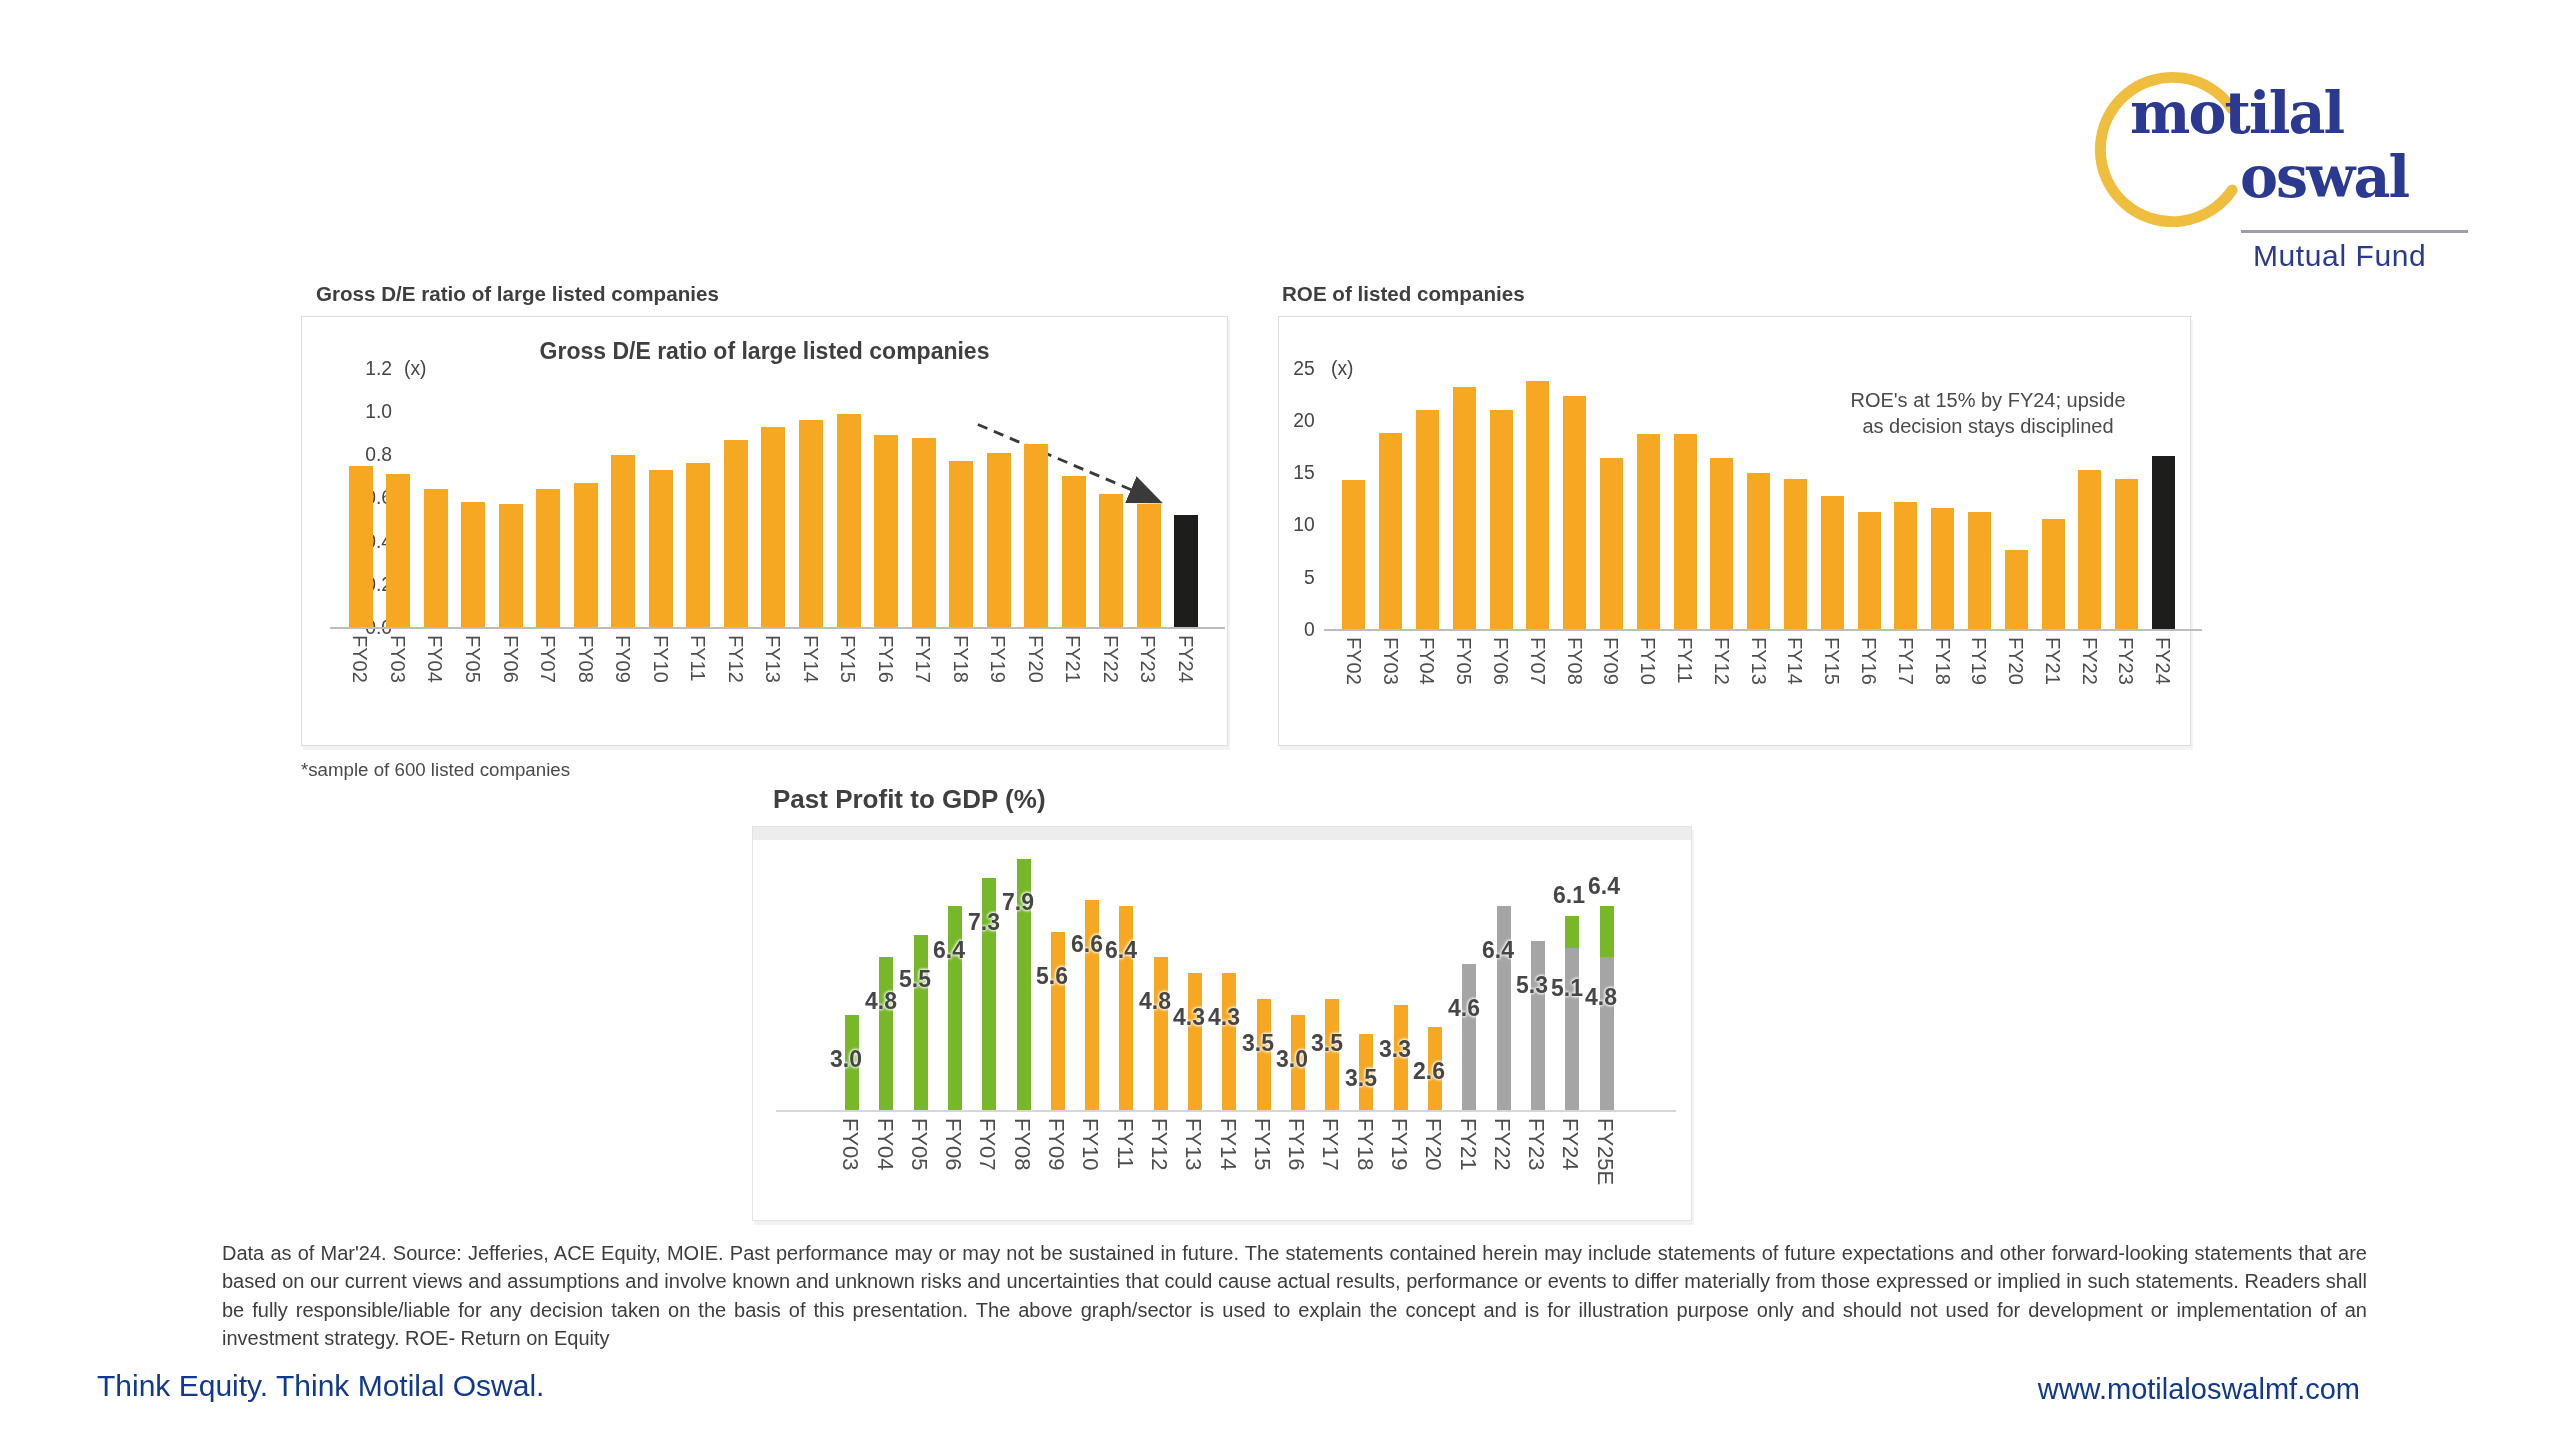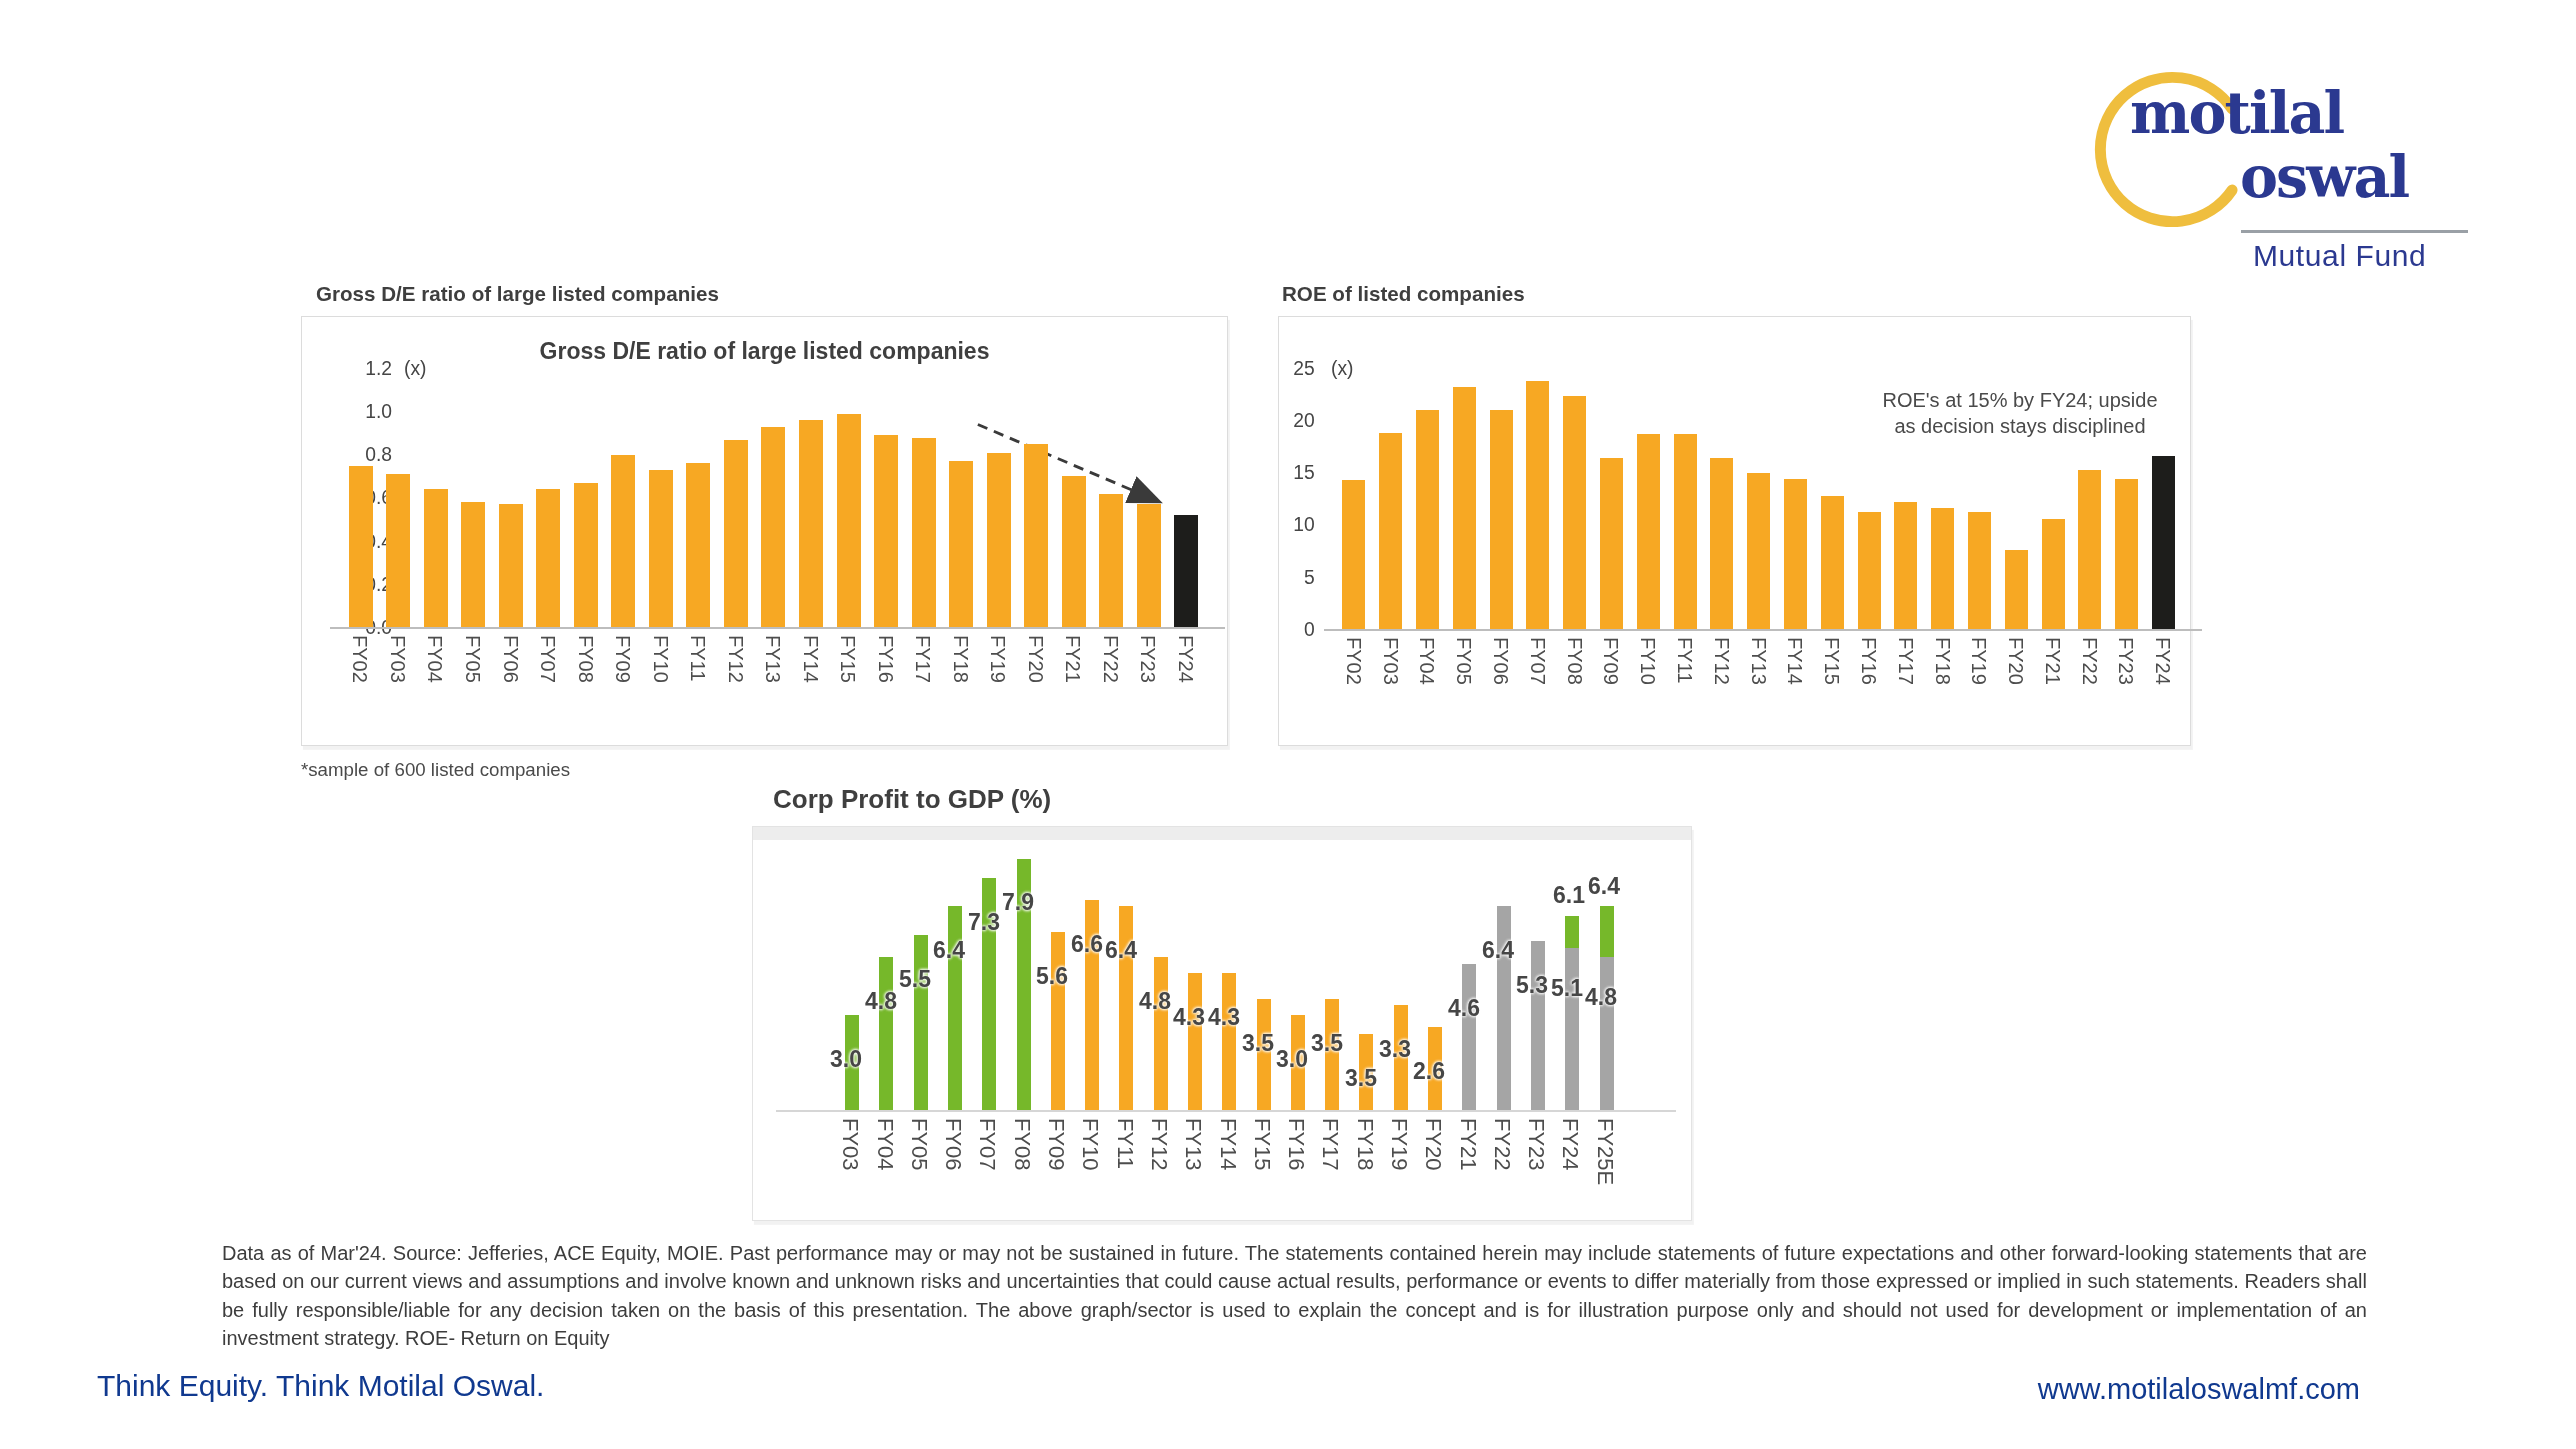--- a/index.html
+++ b/index.html
@@ -124,21 +124,21 @@
         <div class="cat-label" style="left: 834px; top: 318px; height: 109px; font-size: 20px;">FY23</div>
         <div class="bar" style="left: 872px; top: 198px; width: 24px; height: 112px; background: rgb(29, 29, 27);"></div>
         <div class="cat-label" style="left: 872px; top: 318px; height: 109px; font-size: 20px;">FY24</div>
         <div class="axis-line" style="left: 28px; width: 895px; top: 310px;"></div>
       </div>
   </div>
   <div class="note" style="left:301px;top:759px;">*sample of 600 listed companies</div>
 
   <div class="chart-label" style="left:1282px;top:282px;">ROE of listed companies</div>
   <div class="chart-box" id="box-roe" style="left:1278px;top:316px;width:911px;height:428px;">
-    <div class="annotation" style="left:593px;top:70px;width:296px;">
+    <div class="annotation" style="left:561px;top:70px;width:296px;">
       <span>ROE's at 15% by FY24; upside</span>
       <span>as decision stays disciplined</span>
     </div>
     <div class="plot">
         <div class="tick-label" style="left: -19.3px; width: 55px; top: 301px;">0</div>
         <div class="tick-label" style="left: -19.3px; width: 55px; top: 249px;">5</div>
         <div class="tick-label" style="left: -19.3px; width: 55px; top: 196px;">10</div>
         <div class="tick-label" style="left: -19.3px; width: 55px; top: 144px;">15</div>
         <div class="tick-label" style="left: -19.3px; width: 55px; top: 92px;">20</div>
         <div class="tick-label" style="left: -19.3px; width: 55px; top: 40px;">25</div>
@@ -186,21 +186,21 @@
         <div class="bar" style="left: 799px; top: 153px; width: 23px; height: 160px; background: rgb(247, 168, 35);"></div>
         <div class="cat-label" style="left: 799px; top: 320px; height: 109px; font-size: 20px;">FY22</div>
         <div class="bar" style="left: 836px; top: 162px; width: 23px; height: 150px; background: rgb(247, 168, 35);"></div>
         <div class="cat-label" style="left: 835px; top: 320px; height: 109px; font-size: 20px;">FY23</div>
         <div class="bar" style="left: 873px; top: 139px; width: 23px; height: 173px; background: rgb(29, 29, 27);"></div>
         <div class="cat-label" style="left: 872px; top: 320px; height: 109px; font-size: 20px;">FY24</div>
         <div class="axis-line" style="left: 45px; width: 878px; top: 312px;"></div>
       </div>
   </div>
 
-  <div class="chart-label" style="left:773px;top:784px;font-size:26px;">Corp Profit to GDP (%)</div>
+  <div class="chart-label" style="left:773px;top:784px;font-size:26px;">Past Profit to GDP (%)</div>
   <div class="chart-box" id="box-corp_profit" style="left:752px;top:826px;width:938px;height:393px;border-color:#e3e3e3;">
     <div class="strip-top"></div>
     <div class="plot">
         <div class="bar" style="left: 92px; top: 188px; width: 14px; height: 96px; background: rgb(118, 184, 42);"></div>
         <div class="val-label" style="left: 109px; top: 219px; transform: translateX(-100%);">3.0</div>
         <div class="cat-label" style="left: 86px; top: 291px; height: 122px; font-size: 22px;">FY03</div>
         <div class="bar" style="left: 126px; top: 130px; width: 14px; height: 153px; background: rgb(118, 184, 42);"></div>
         <div class="val-label" style="left: 144px; top: 161px; transform: translateX(-100%);">4.8</div>
         <div class="cat-label" style="left: 121px; top: 291px; height: 122px; font-size: 22px;">FY04</div>
         <div class="bar" style="left: 161px; top: 108px; width: 14px; height: 175px; background: rgb(118, 184, 42);"></div>

